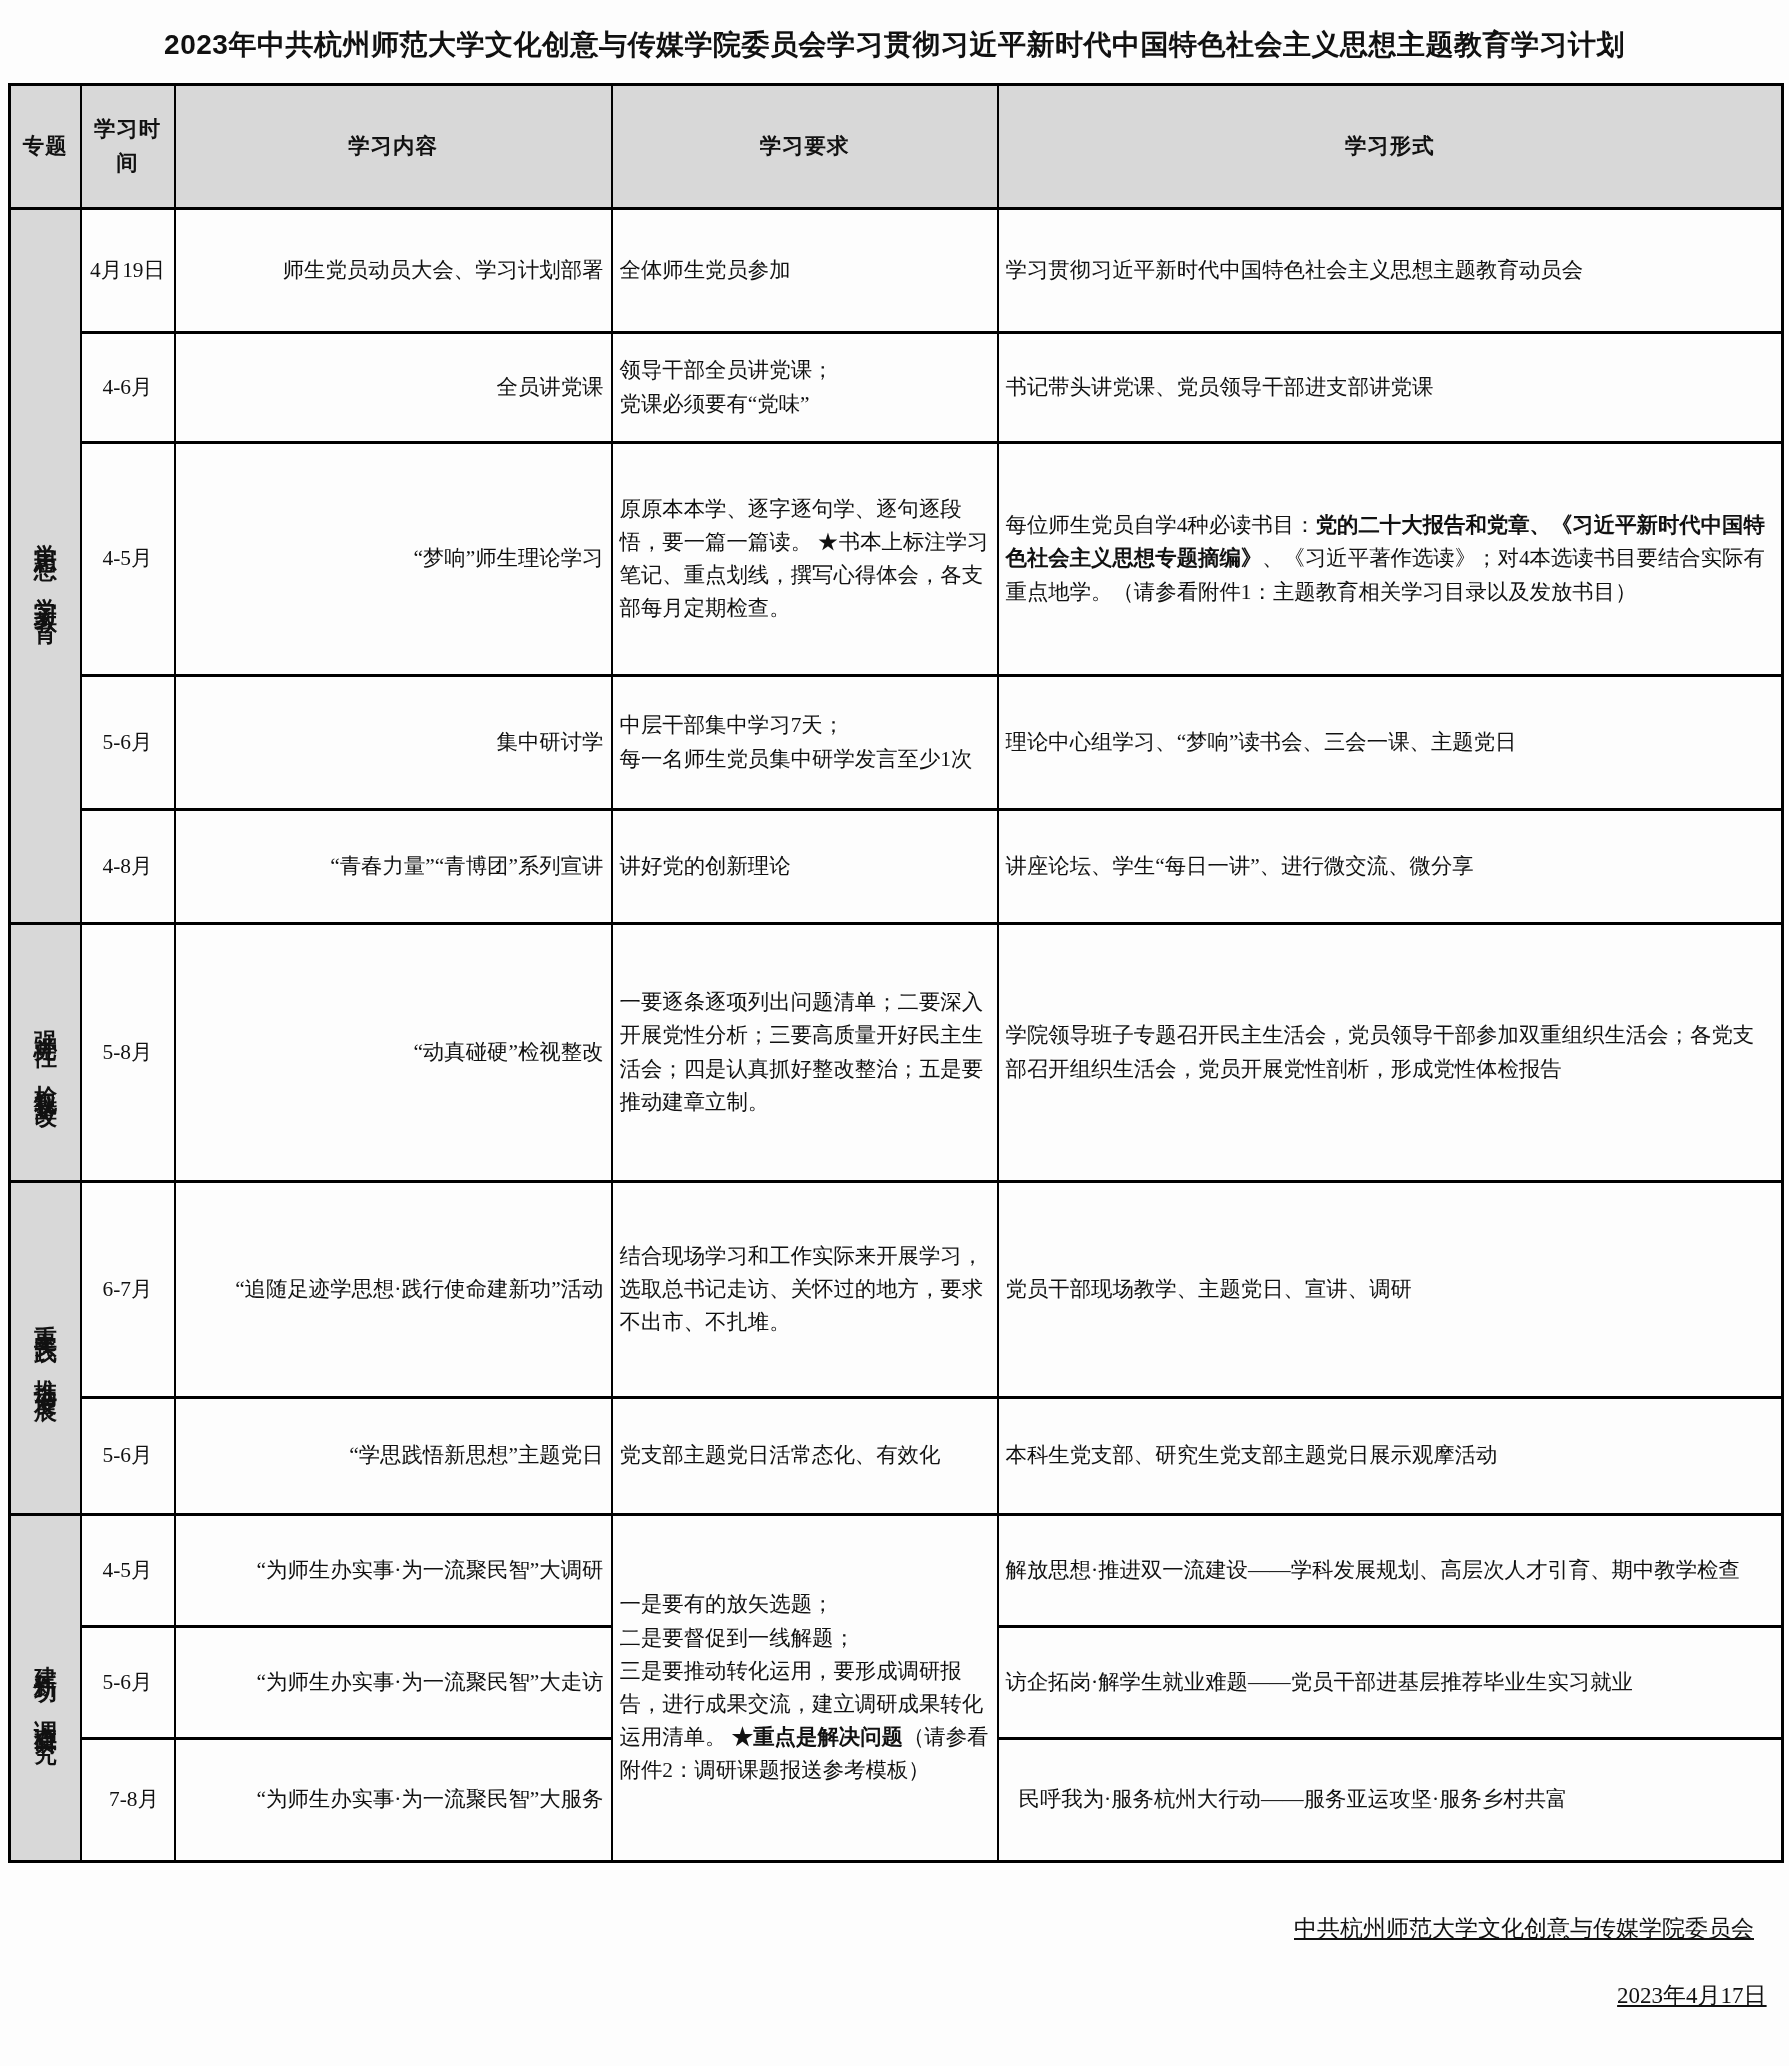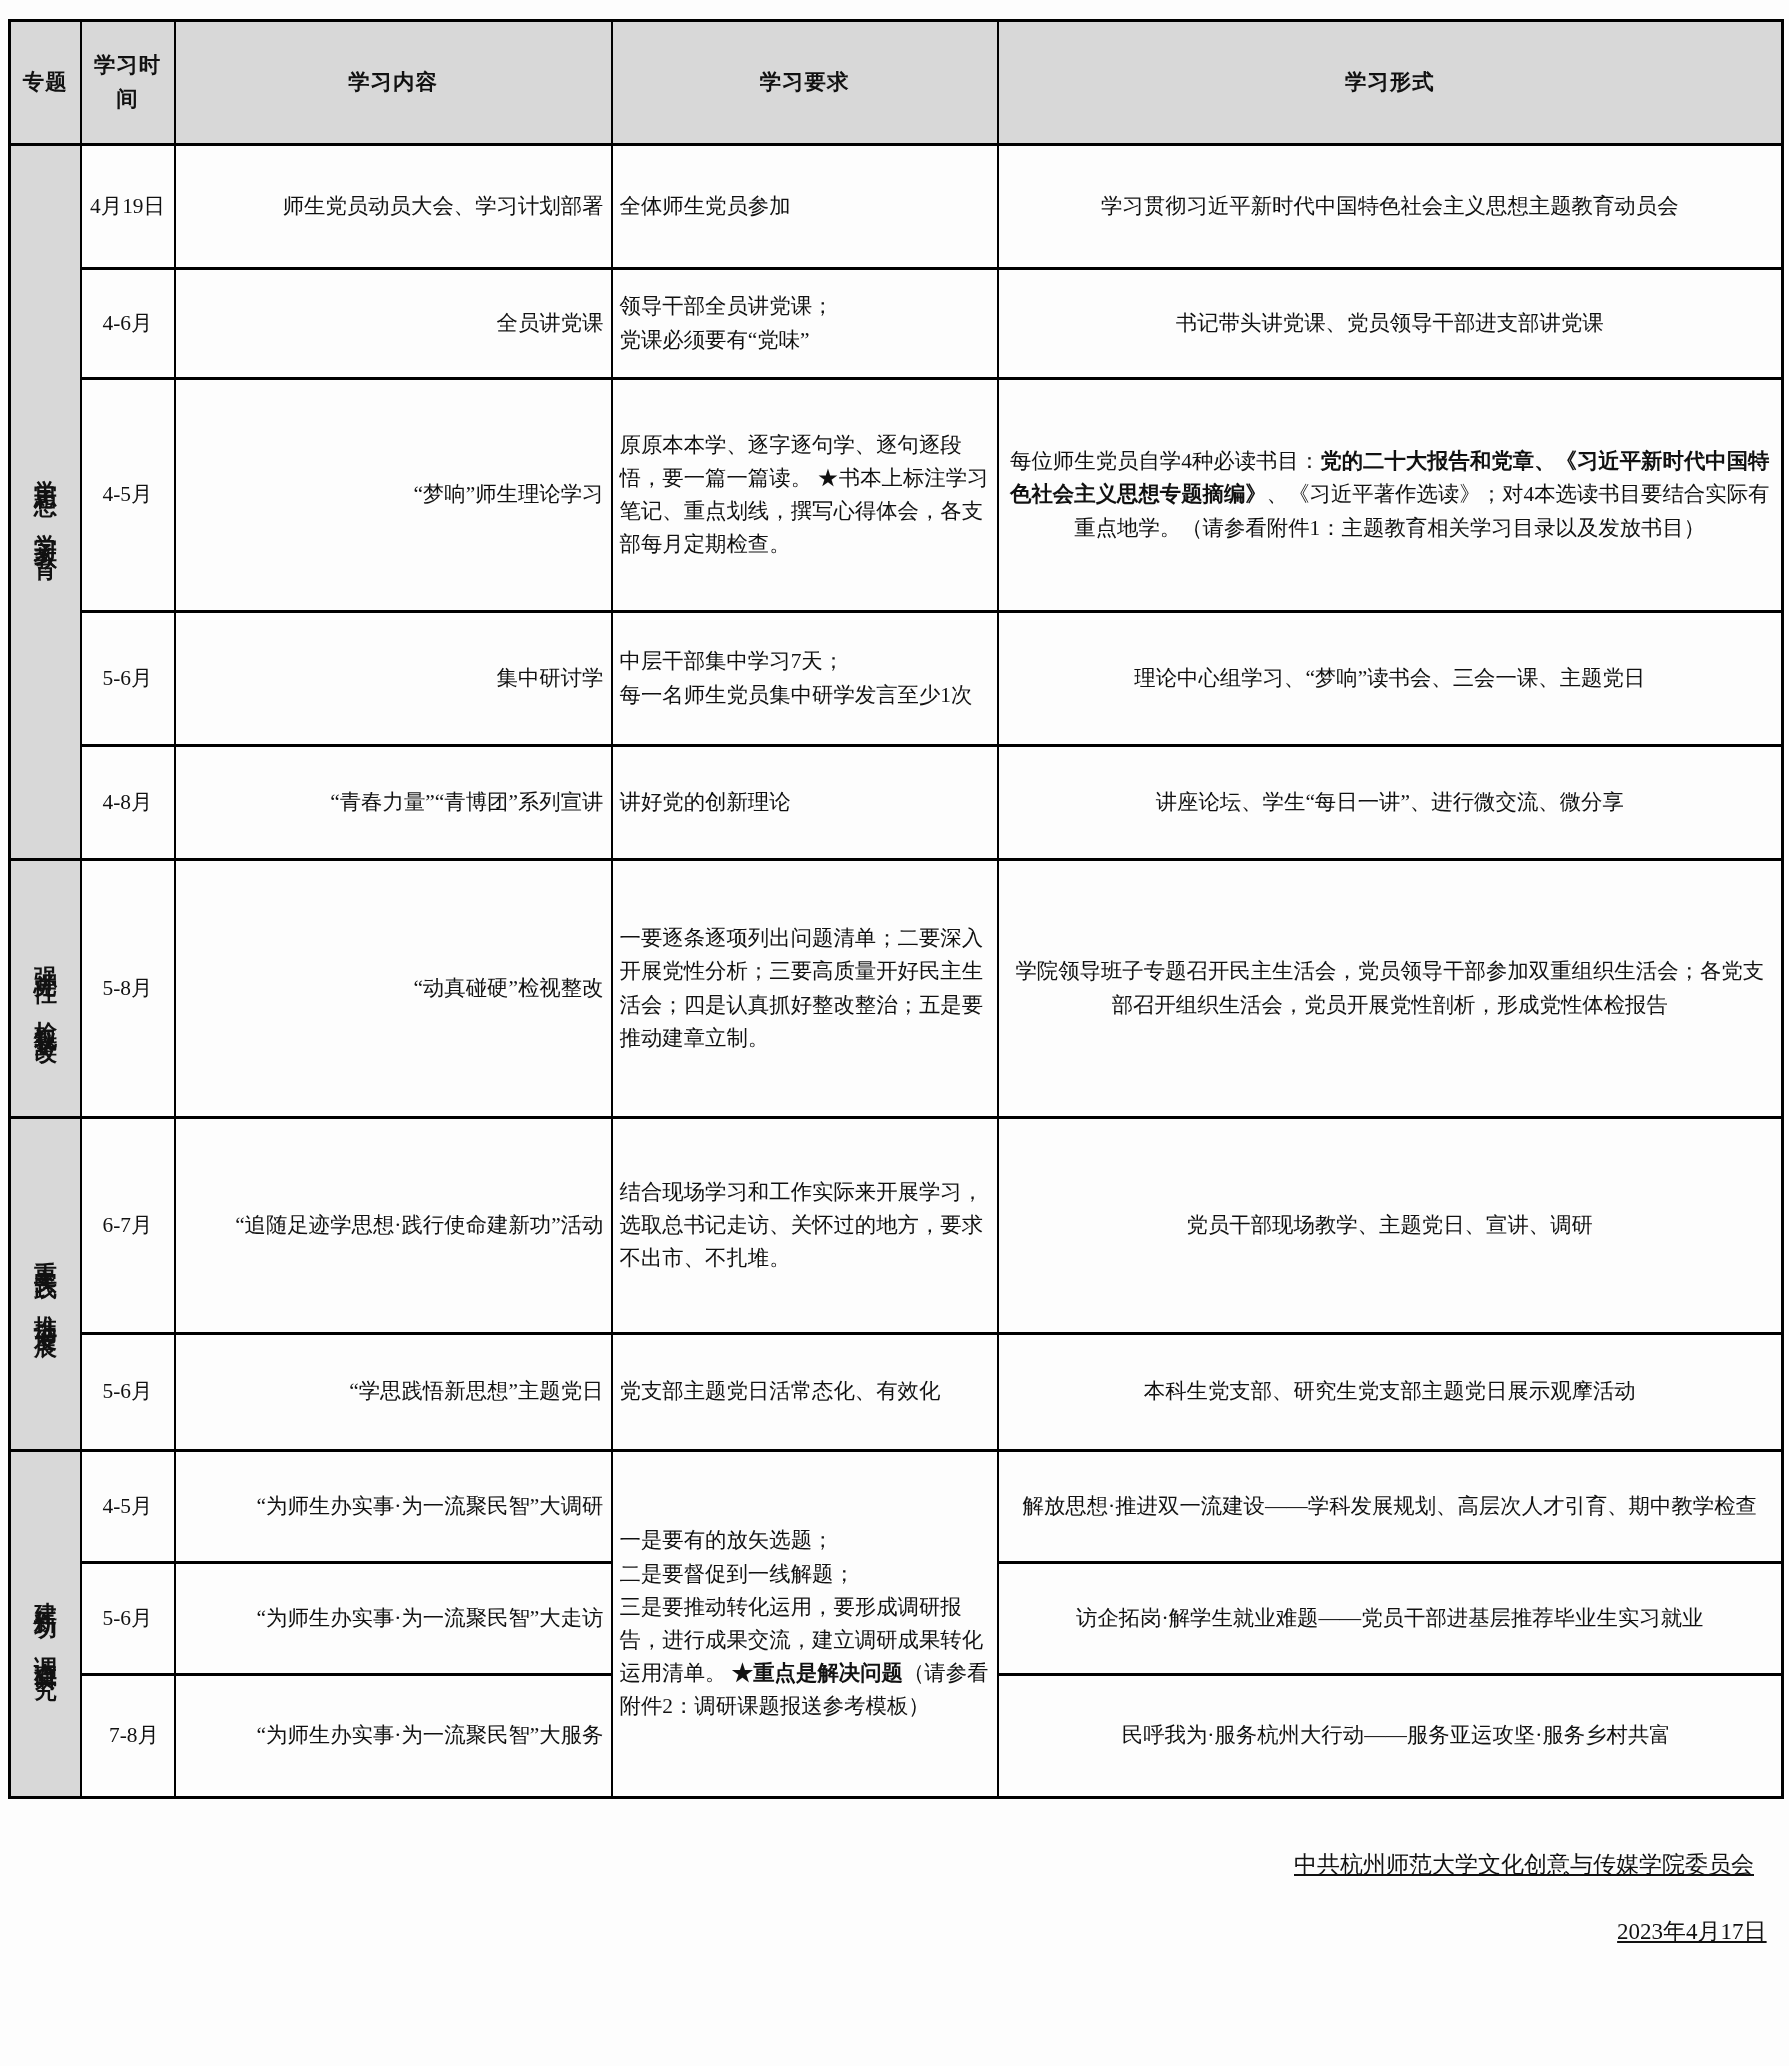--- a/index.html
+++ b/index.html
@@ -60,21 +60,21 @@
     margin:0 auto;
     font-weight:700;
     font-size:23px;
     letter-spacing:7px;
     font-family:"Liberation Sans","DejaVu Sans",sans-serif;
   }
   td.c-time{text-align:center;}
   td.c-content{text-align:right;}
   td.c-req{text-align:left;padding:7px 8px;}
   td.c-req .seg{white-space:pre-line;}
-  td.c-form{text-align:center;padding:7px 17px;}
+  td.c-form{padding:7px 17px;}
   .seg.b{font-weight:700;}
   tr.h-hd >*{height:124px;}
   tr.h-r1 td{height:124px;}
   tr.h-r2 td{height:110px;}
   tr.h-r3 td{height:233px;}
   tr.h-r4 td{height:134px;}
   tr.h-r5 td{height:114px;}
   tr.h-r6 td{height:258px;}
   tr.h-r7 td{height:216px;}
   tr.h-r8 td{height:117px;}
@@ -83,20 +83,21 @@
   tr.h-r11 td{height:123px;padding-left:20px;}
   .footer{margin-top:50px;font-size:23px;text-decoration:underline;}
   .footer .sig{text-align:right;padding-right:35px;}
   .footer .date{text-align:right;padding-right:22.4px;margin-top:36px;}
 </style>
 </head>
 <body>
 
 <div class="page">
 
+  <div class="doc-title">2023年中共杭州师范大学文化创意与传媒学院委员会学习贯彻习近平新时代中国特色社会主义思想主题教育学习计划</div>
 
   <table class="plan">
     <colgroup>
       <col class="w-theme">
         <col class="w-time">
         <col class="w-content">
         <col class="w-req">
         <col class="w-form">
     </colgroup>
 

